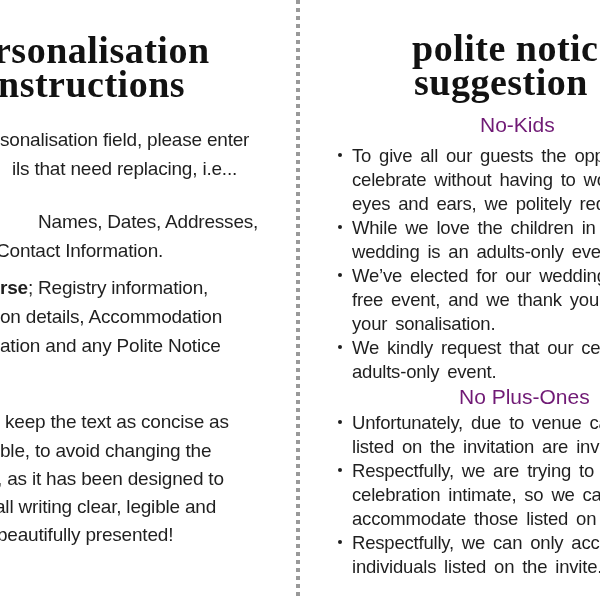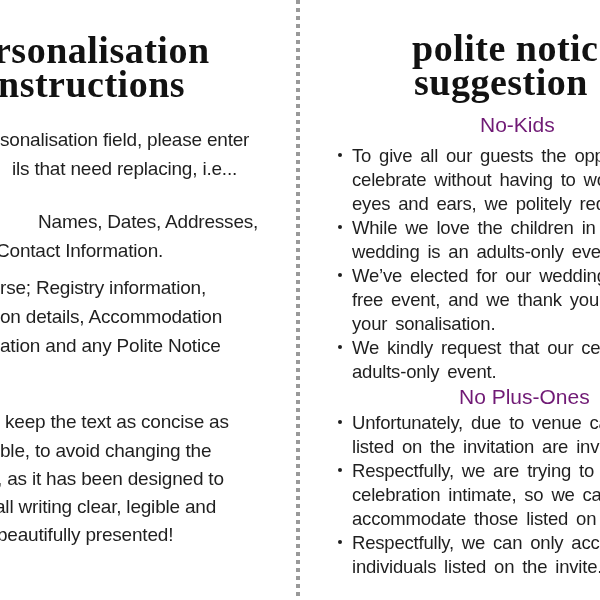--- a/index.html
+++ b/index.html
@@ -46,21 +46,21 @@
     letter-spacing: -0.2px;
     white-space: pre;
   }
   .subhead {
     position: absolute;
     font-size: 21px;
     line-height: 24px;
     color: #701a75;
     white-space: pre;
   }
-  .bold { font-weight: normal; }
+  .bold { font-weight: bold; }
   .bullet-dot {
     position: absolute;
     width: 4px; height: 4px;
     border-radius: 50%;
     background: #1f1f1f;
   }
   .divider {
     position: absolute;
     left: 296px; top: 0;
     width: 4px; height: 600px;

